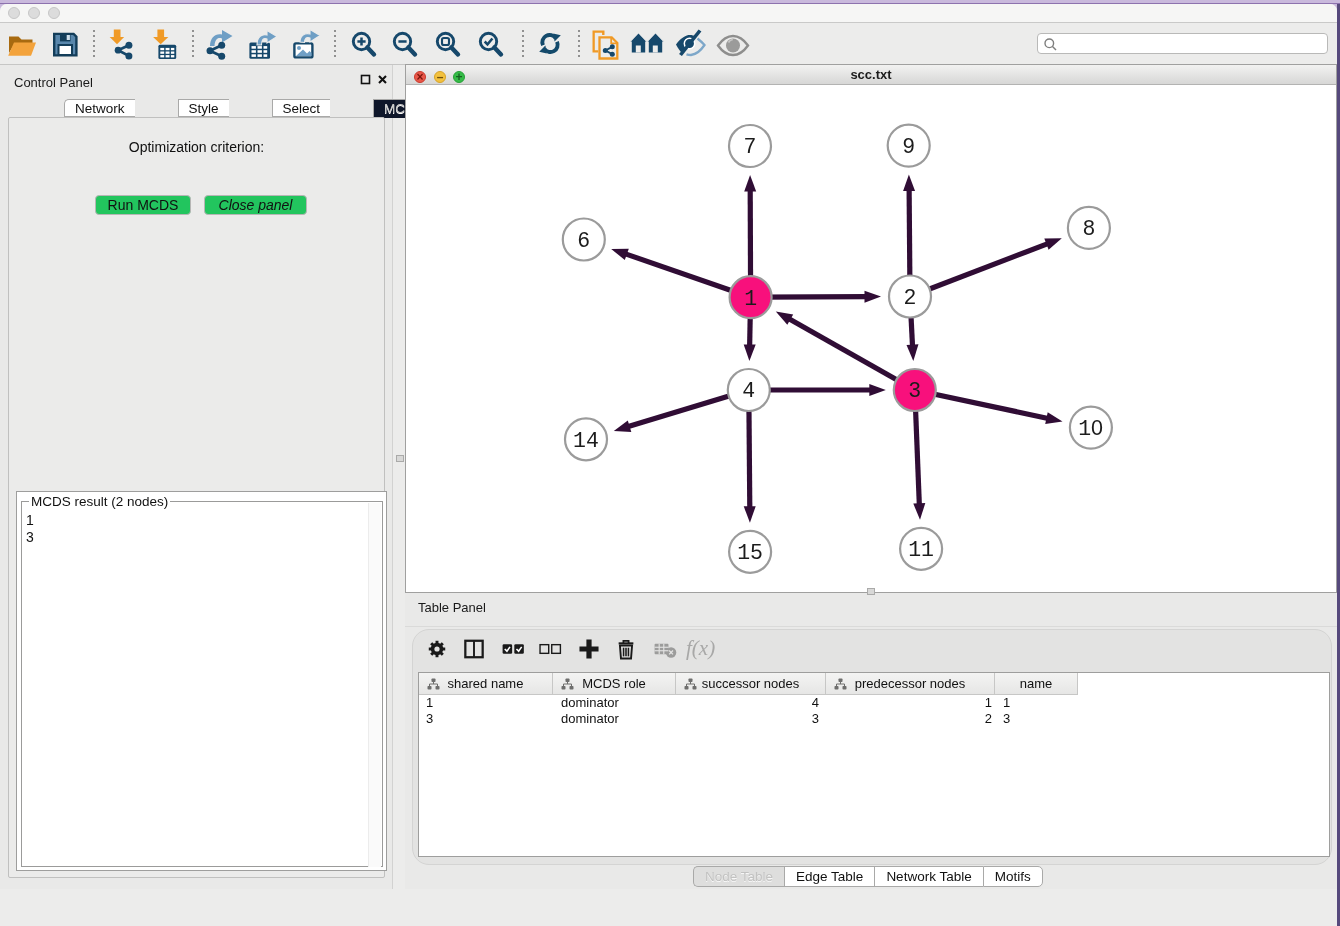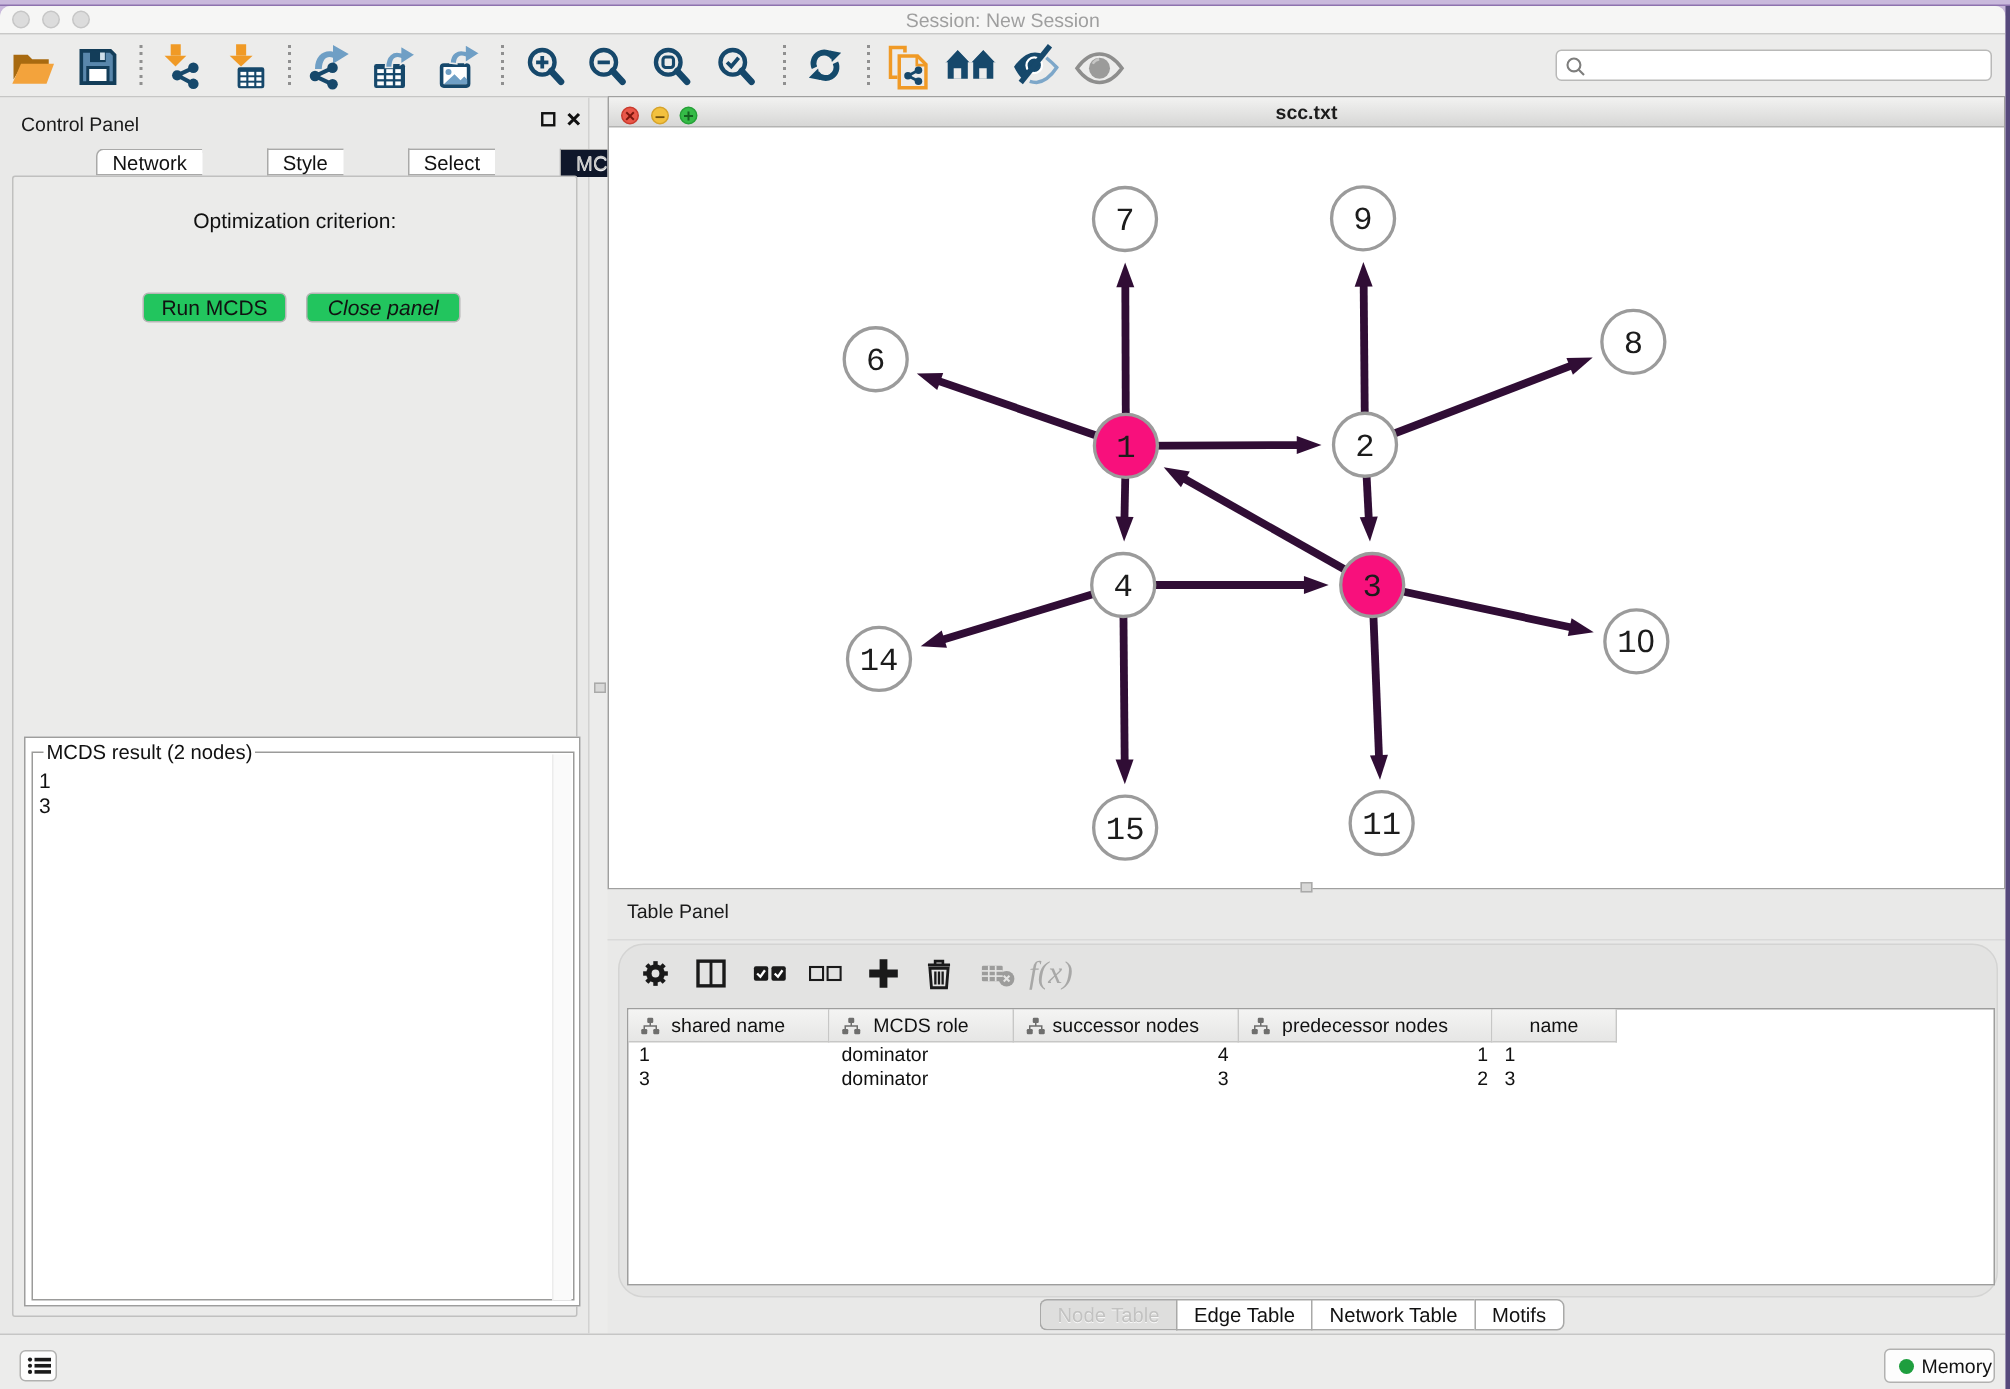--- a/index.html
+++ b/index.html
@@ -71,21 +71,20 @@
 #memdot { position:absolute; left:9px; top:6px; width:10px; height:10px; border-radius:50%; background:#1e9e3e; }
 </style>
 </head>
 <body>
 <div id="deskline"></div>
 <div id="win">
 <div id="titlebar">
   <div class="tl t1"></div>
       <div class="tl t2"></div>
       <div class="tl t3"></div>
-  <div id="apptitle">Session: New Session</div>
 </div>
 <div id="toolbar">
   <svg class="tbi" style="left:5px" viewBox="0 0 34 34">
     <path d="M4 7.5 L13.5 7.5 L16.5 10.5 L27.5 10.5 L27.5 14 L10 14 L4 24 Z" fill="#a86a10"></path>
     <path d="M9 13.5 L31 13.5 L26 26.8 L3.2 26.8 Z" fill="#f3a33c"></path>
   </svg>
   <svg class="tbi" style="left:48px" viewBox="0 0 34 34">
     <path d="M6.2 4.9 h19.4 l2.8 2.8 v18.7 h-22.2 z" fill="#5987ac" stroke="#133d59" stroke-width="2.4"></path>
     <rect x="12" y="4.9" width="10.5" height="7.5" fill="#133d59"></rect>
     <rect x="18.7" y="6" width="3.2" height="5" fill="#cfdfeb"></rect>
@@ -434,29 +433,14 @@
 </div>
     </div>
   </div>
   <div id="tp-tabs">
     <div class="tptab sel first">Node Table</div>
     <div class="tptab">Edge Table</div>
     <div class="tptab">Network Table</div>
     <div class="tptab last">Motifs</div>
   </div>
 </div>
-<div id="statusbar">
-  <div id="listbtn">
-    <svg style="position:absolute;left:4px;top:3px" width="16" height="13" viewBox="0 0 16 13">
-      <g fill="#1a1a1a">
-            <circle cx="2" cy="2.4" r="1.4"></circle>
-            <circle cx="2" cy="6.5" r="1.4"></circle>
-            <circle cx="2" cy="10.6" r="1.4"></circle>
-      <rect x="5" y="1.2" width="11" height="2.4"></rect>
-            <rect x="5" y="5.3" width="11" height="2.4"></rect>
-            <rect x="5" y="9.4" width="11" height="2.4"></rect>
-          </g>
-    </svg>
-  </div>
-  <div id="membtn"><div id="memdot"></div>Memory</div>
-</div>
 </div>
 <div id="rightsliver"></div>
 
 </body></html>

